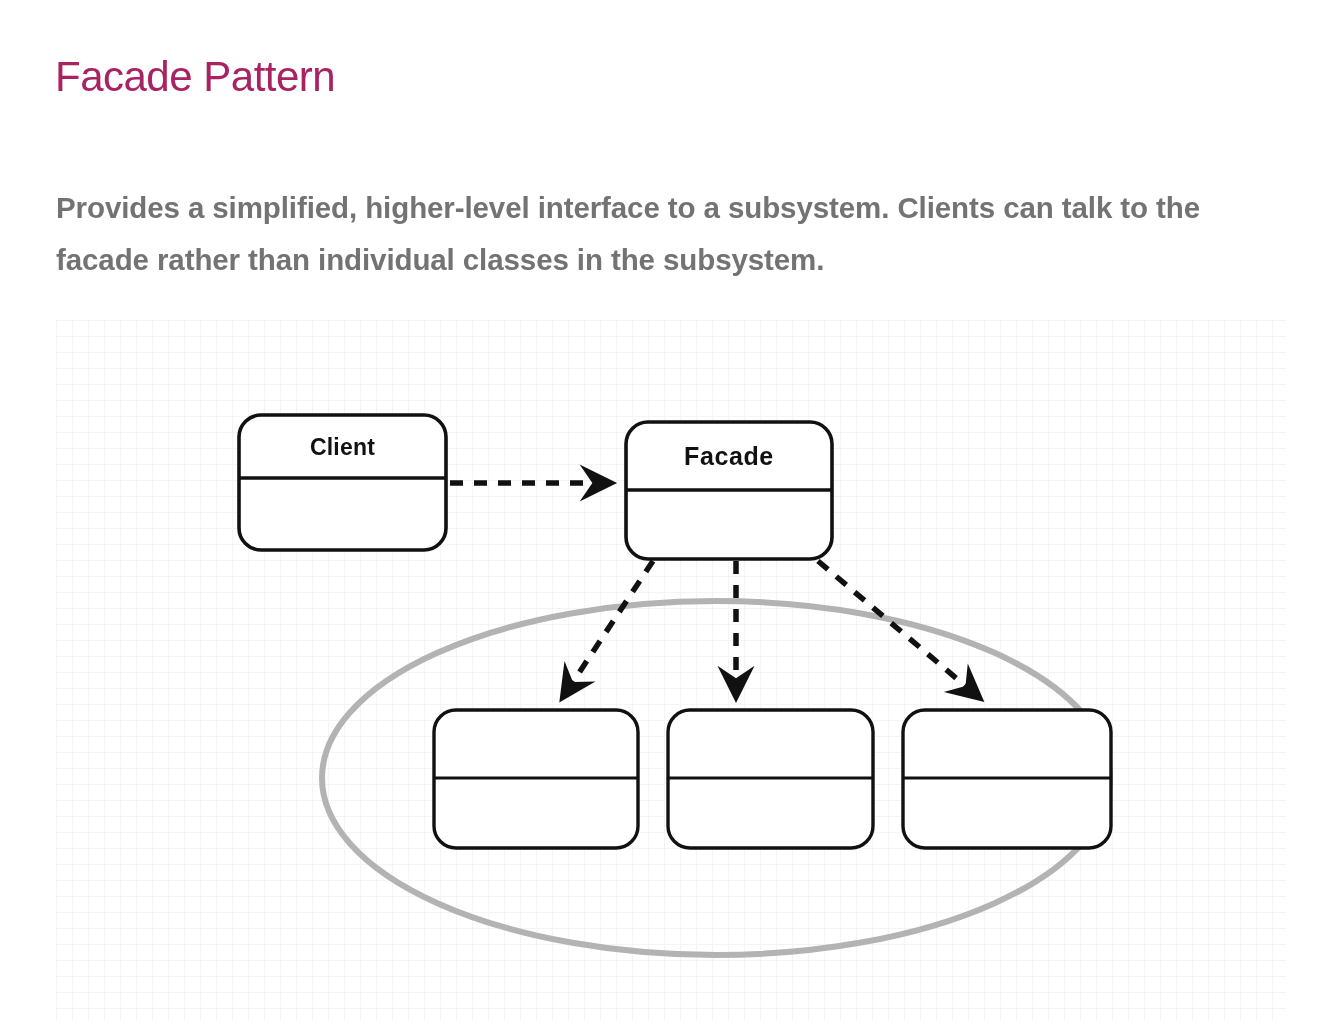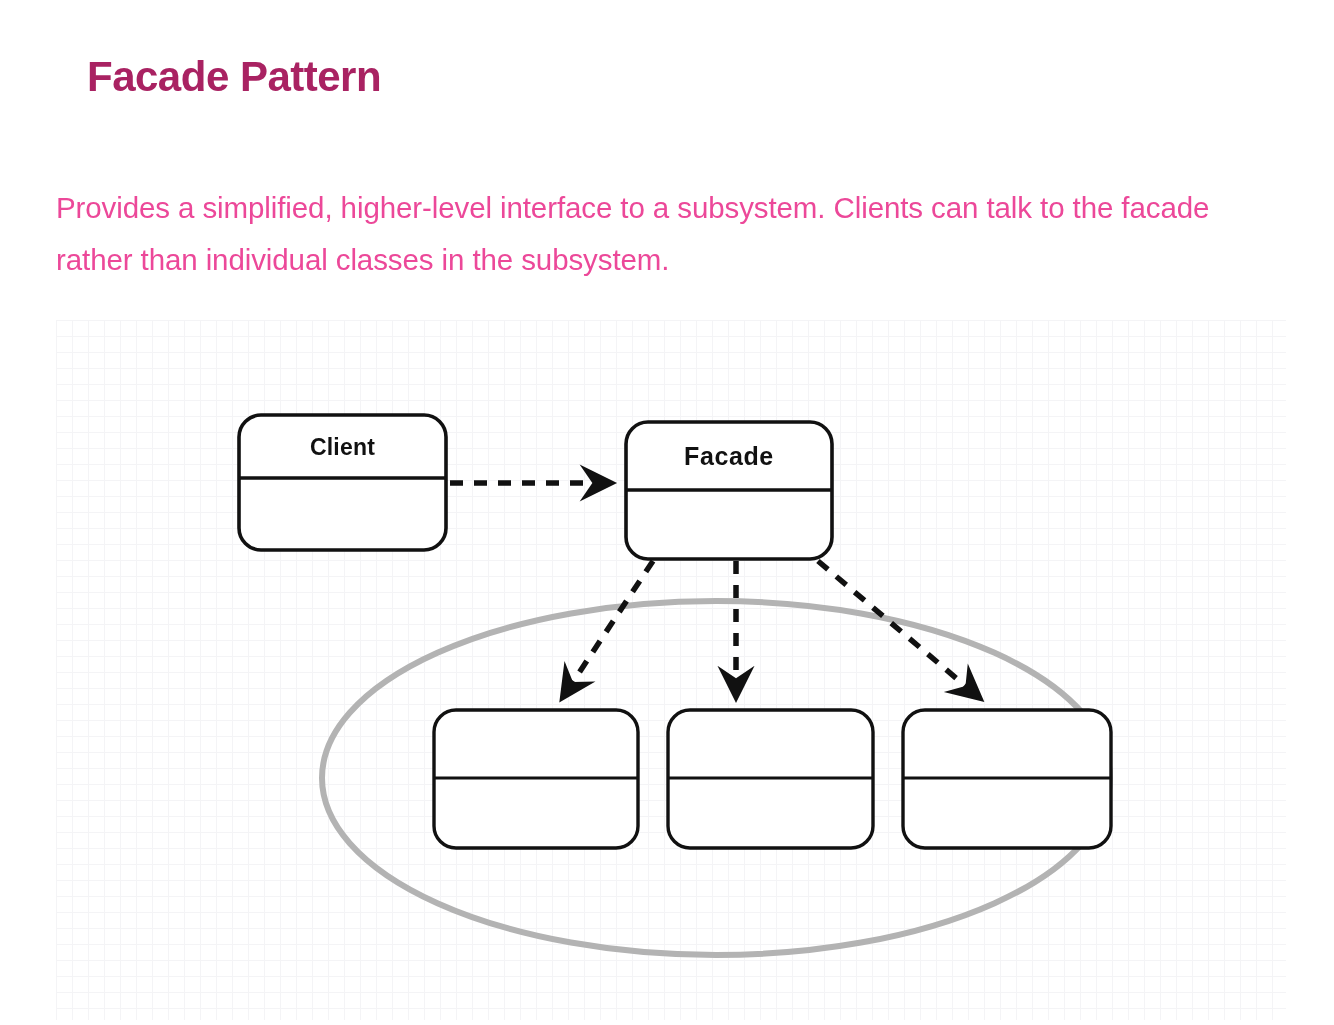--- a/index.html
+++ b/index.html
@@ -20,37 +20,36 @@
     height: 1025px;
     background: #ffffff;
   }
 
   
   .page-title {
     position: absolute;
     left: 55px;
     top: 24px;
     font-size: 42px;
-    font-weight: 700;
+    font-weight: 400;
     letter-spacing: -0.5px;
     color: #a92262;
     line-height: 1.18;
     white-space: nowrap;
-    margin-left: 32px;
   }
 
   
   .body-copy {
     position: absolute;
     left: 56px;
     top: 152px;
     width: 1225px;
     font-size: 29.5px;
-    font-weight: 400;
-    color: #ec4899;
+    font-weight: 700;
+    color: #737373;
     line-height: 52px;
     letter-spacing: -0.1px;
   }
 
   
   .diagram-canvas {
     position: absolute;
     left: 56px;
     top: 320px;
     width: 1230px;

